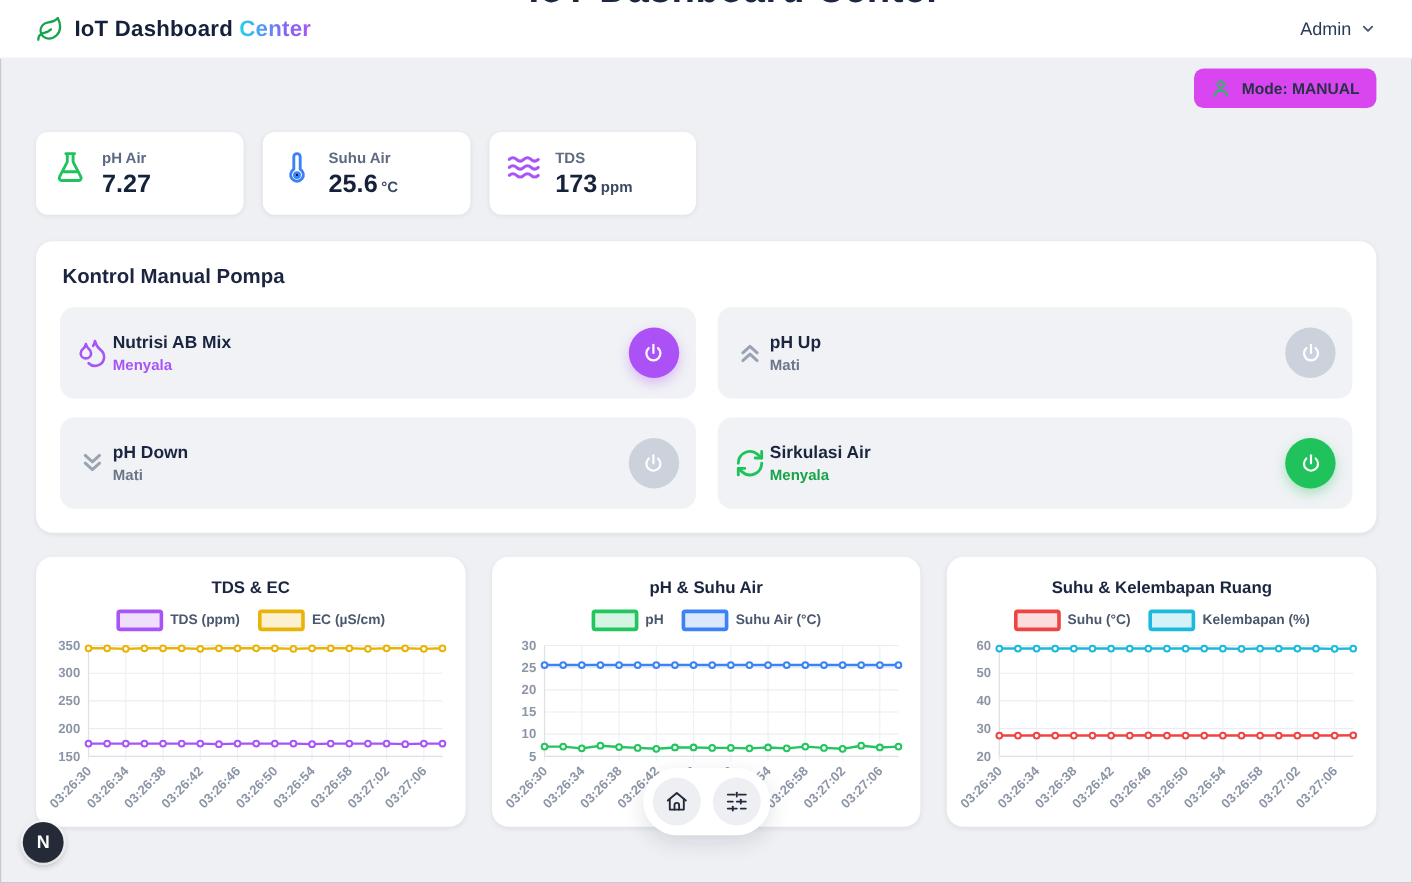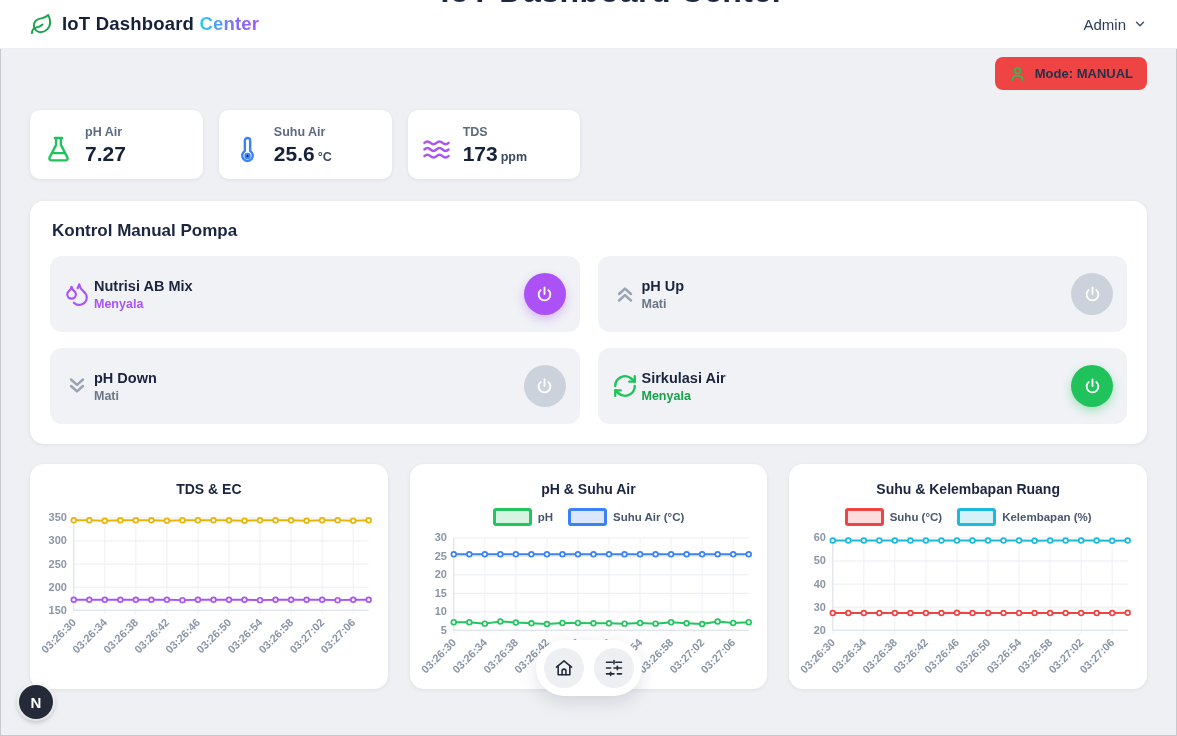--- a/index.html
+++ b/index.html
@@ -26,29 +26,29 @@
   .user-menu span{font-size:15px;font-weight:400;color:#2b3a55;}
   .user-menu svg{width:14px;height:14px;stroke:#46536b;}
   .clipped-title{
     position:absolute;top:-27px;left:50%;transform:translateX(-43%);
     font-size:32px;font-weight:800;color:#1c2741;white-space:nowrap;z-index:3;
     letter-spacing:.5px;
   }
   
   .badge-row{display:flex;justify-content:flex-end;padding:8px 30px 0;}
   .mode-badge{
-    display:flex;align-items:center;gap:9px;background:#ef4444;border-radius:8px;
+    display:flex;align-items:center;gap:9px;background:#d946ef;border-radius:8px;
     padding:8px 14px;
   }
   .mode-badge svg{width:17px;height:17px;stroke:#1fc25b;}
   .mode-badge b{font-size:13px;font-weight:800;color:#273149;}
   
   .sensors{display:grid;grid-template-columns:repeat(6,1fr);gap:16px;margin:20px 30px 0;}
   .scard{
-    background:#fff;border-radius:10px;padding:15px 14px;display:flex;align-items:flex-end;
+    background:#fff;border-radius:10px;padding:15px 14px;display:flex;align-items:flex-start;
     gap:12px;box-shadow:0 1px 4px rgba(20,30,60,.07);
   }
   .scard .sicon{width:29px;height:29px;flex:none;}
   .slabel{font-size:12.5px;font-weight:700;color:#5d6b80;margin-bottom:4px;}
   .sval{font-size:21px;font-weight:800;color:#16213a;line-height:1;}
   .sunit{font-size:12.5px;font-weight:700;color:#3c4a63;margin-left:3px;}
   
   .ic-green{stroke:var(--green);}  .ic-blue{stroke:var(--blue);}
   .ic-purple{stroke:var(--purple);} .ic-yellow{stroke:var(--yellow);}
   .ic-red{stroke:var(--red);}      .ic-cyan{stroke:var(--cyan);}
@@ -240,20 +240,30 @@
             <path d="M7.1 6.4a7.4 7.4 0 1 0 9.8 0"></path>
           </svg>
       </button>
     </div>
   </div>
 </div>
 
 <div class="charts">
   <div class="chart-card">
     <div class="ctitle">TDS &amp; EC</div>
+    <div class="legend">
+        <span class="lg-item">
+          <span class="sw" style="border-color: rgb(168, 85, 247); background: rgba(168, 85, 247, 0.19);"></span>
+          <span>TDS (ppm)</span>
+        </span>
+        <span class="lg-item">
+          <span class="sw" style="border-color: rgb(234, 179, 8); background: rgba(234, 179, 8, 0.19);"></span>
+          <span>EC (µS/cm)</span>
+        </span>
+      </div>
     <div class="plot-wrap">
         <svg viewBox="0 0 340 158" class="plot">
           <line x1="34" y1="103" x2="331" y2="103" stroke="#e9edf2" stroke-width="1"></line>
           <text x="27" y="106.5" text-anchor="end" class="tick">150</text>
           <line x1="34" y1="79.75" x2="331" y2="79.75" stroke="#e9edf2" stroke-width="1"></line>
           <text x="27" y="83.25" text-anchor="end" class="tick">200</text>
           <line x1="34" y1="56.5" x2="331" y2="56.5" stroke="#e9edf2" stroke-width="1"></line>
           <text x="27" y="60" text-anchor="end" class="tick">250</text>
           <line x1="34" y1="33.25" x2="331" y2="33.25" stroke="#e9edf2" stroke-width="1"></line>
           <text x="27" y="36.75" text-anchor="end" class="tick">300</text>

